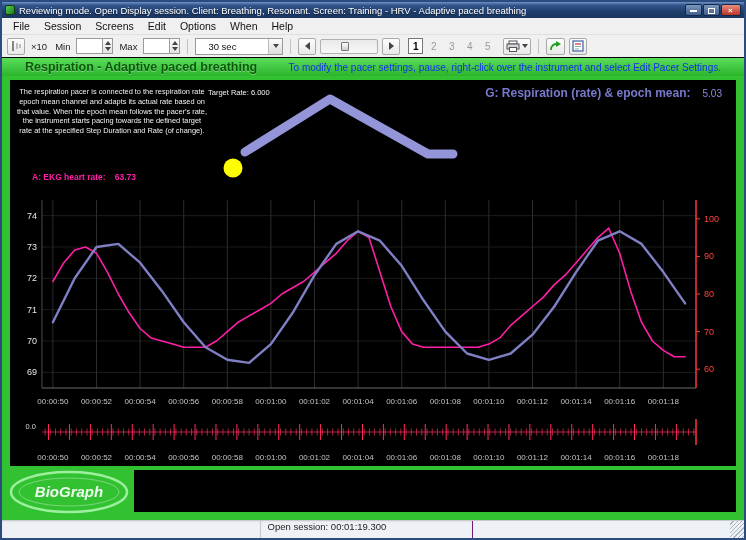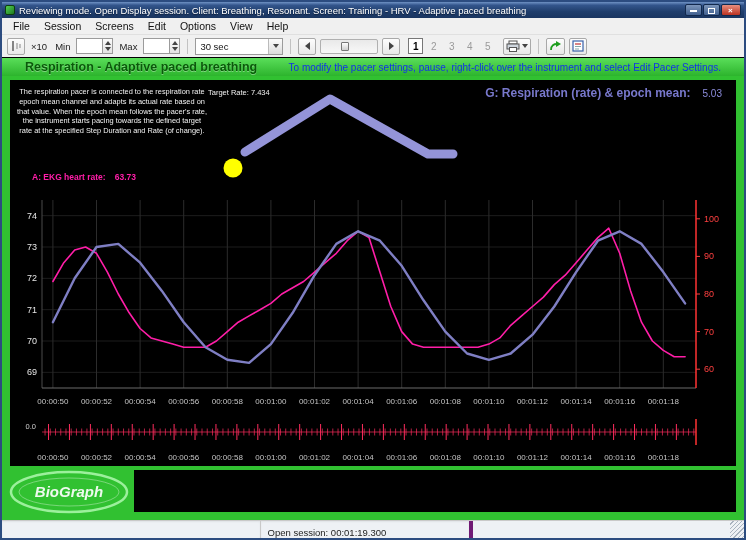--- a/index.html
+++ b/index.html
@@ -34,21 +34,21 @@
   .tb-label { font-size:9.5px; color:#222; padding:0 2px; }
   .sep { width:1px; height:15px; background:#c2c2c2; margin:0 3px; }
   .spin { display:flex; align-items:stretch; height:16px; }
   .spin-box { width:26px; background:#fff; border:1px solid #9b9b9b; border-right:none; }
   .spin-arrows { width:11px; border:1px solid #9b9b9b; background:linear-gradient(#fbfbfb,#e3e3e3); display:flex; flex-direction:column; align-items:center; justify-content:space-evenly; }
   .tri-up { width:0; height:0; border-left:3px solid transparent; border-right:3px solid transparent; border-bottom:4px solid #444; }
   .tri-down { width:0; height:0; border-left:3px solid transparent; border-right:3px solid transparent; border-top:4px solid #444; }
   .tri-left { width:0; height:0; border-top:4px solid transparent; border-bottom:4px solid transparent; border-right:5px solid #444; }
   .tri-right { width:0; height:0; border-top:4px solid transparent; border-bottom:4px solid transparent; border-left:5px solid #444; }
   .combo { display:flex; align-items:center; height:17px; border:1px solid #9b9b9b; background:#fff; width:88px; }
-  .combo-value { flex:1; font-size:9.5px; padding:0 4px; color:#111; }
+  .combo-value { flex:1; font-size:9.5px; padding:0 12px; color:#111; }
   .combo-btn { width:14px; height:100%; display:flex; align-items:center; justify-content:center; background:linear-gradient(#fbfbfb,#dcdcdc); border-left:1px solid #bbb; }
   .slider { width:58px; height:15px; position:relative; border:1px solid #b0b0b0; background:linear-gradient(#e9e9e9,#f8f8f8); border-radius:2px; }
   .slider-thumb { position:absolute; left:20px; top:2px; width:8px; height:9px; background:linear-gradient(#fdfdfd,#cfcfcf); border:1px solid #777; border-radius:1px; }
   .pages { display:flex; align-items:center; gap:3px; margin:0 4px; }
   .page { font-size:10px; color:#9a9a9a; background:transparent; border:1px solid transparent; width:15px; height:16px; display:flex; align-items:center; justify-content:center; }
   .page.active { color:#000; border:1px solid #777; background:#fff; font-weight:bold; }
   
   .screen-header { height:18px; flex:0 0 18px; background:linear-gradient(180deg,#5ade5a,#2db42d); display:flex; align-items:center; padding:0 23px; }
   .screen-title { font-size:12.5px; font-weight:bold; color:#0a5a0a; text-shadow:0 1px 0 rgba(255,255,255,0.35); white-space:nowrap; }
   .screen-hint { flex:1; text-align:right; font-size:10px; font-weight:normal; color:#1232e8; white-space:nowrap; }
@@ -64,21 +64,21 @@
   .g-value { font-size:10px; font-weight:normal; color:#8c8cdc; }
   .big-value { position:absolute; right:42px; top:24px; font-size:46px; font-weight:bold; color:#7d7dcb; letter-spacing:1px; }
   .main-chart-svg { position:absolute; left:0; top:110px; }
   .strip-chart-svg { position:absolute; left:0; top:336px; }
   
   .logo-box { position:absolute; left:6px; top:394px; width:122px; height:44px; }
   .event-bar { position:absolute; left:132px; right:8px; top:394px; height:42px; background:#000; }
   
   .statusbar { height:18px; flex:0 0 18px; background:#eef1f5; border-top:1px solid #c9c9c9; display:flex; align-items:stretch; }
   .status-left { flex:1; border-right:1px solid #c9c9c9; box-shadow:inset 0 1px 2px rgba(0,0,0,0.06); }
-  .status-right { width:212px; display:flex; align-items:flex-end; padding-left:7px; font-size:9.5px; color:#222; box-shadow:inset 0 1px 2px rgba(0,0,0,0.06); border-right:4px solid #701a75; }
+  .status-right { width:212px; display:flex; align-items:flex-start; padding-left:7px; font-size:9.5px; color:#222; box-shadow:inset 0 1px 2px rgba(0,0,0,0.06); border-right:1px solid #701a75; }
   .status-pad { flex:1; }
   .grip { width:14px; background:repeating-linear-gradient(135deg,#eef1f5 0 2px,#aab4c0 2px 3px); }
   svg { display:block; }
   svg text { font-family:"Liberation Sans", sans-serif; }
 </style>
 </head>
 <body>
 
 <div class="window">
 
@@ -97,21 +97,21 @@
         </div>
     </div>
   </div>
 
   <div class="menubar">
     <span class="menu-item">File</span>
     <span class="menu-item">Session</span>
     <span class="menu-item">Screens</span>
     <span class="menu-item">Edit</span>
     <span class="menu-item">Options</span>
-    <span class="menu-item">View</span>
+    <span class="menu-item">When</span>
     <span class="menu-item">Help</span>
   </div>
 
   <div class="toolbar">
     <button class="tb-btn">
       <svg width="12" height="12" viewBox="0 0 12 12">
         <line x1="3" y1="1" x2="3" y2="11" stroke="#555" stroke-width="1.4"></line>
         <line x1="7" y1="3" x2="7" y2="9" stroke="#999" stroke-width="1.2"></line>
         <line x1="10" y1="4" x2="10" y2="8" stroke="#999" stroke-width="1.2"></line>
       </svg>
@@ -187,21 +187,21 @@
     <span class="screen-hint">To modify the pacer settings, pause, right-click over the instrument and select Edit Pacer Settings.</span>
   </div>
 
   <div class="panel">
     <div class="black-area">
       <div class="pacer-desc">The respiration pacer is connected to the respiration rate epoch mean channel and adapts its actual rate based on that value. When the epoch mean follows the pacer's rate, the instrument starts pacing towards the defined target rate at the specified Step Duration and Rate (of change).</div>
       <div class="ekg-row">
         <span>A: EKG heart rate:</span>
         <span>63.73</span>
       </div>
-      <div class="target-label">Target Rate: 7.434</div>
+      <div class="target-label">Target Rate: 6.000</div>
       <svg class="pacer-svg" id="pacer" width="260" height="95">
           <polyline points="40,58 125,5 223,60 248,60" fill="none" stroke="#9494d8" stroke-width="9" stroke-linecap="round" stroke-linejoin="round"></polyline>
           <circle cx="28" cy="74" r="9.5" fill="#ffff00"></circle>
         </svg>
       <div class="g-row">
         <span class="g-label">G: Respiration (rate) &amp; epoch mean:</span>
         <span class="g-value">5.03</span>
       </div>
       <svg class="main-chart-svg" id="main-chart" width="726" height="226">
           <line x1="32" y1="25.666666666666664" x2="686" y2="25.666666666666664" stroke="#1d1d1d" stroke-width="1"></line>

